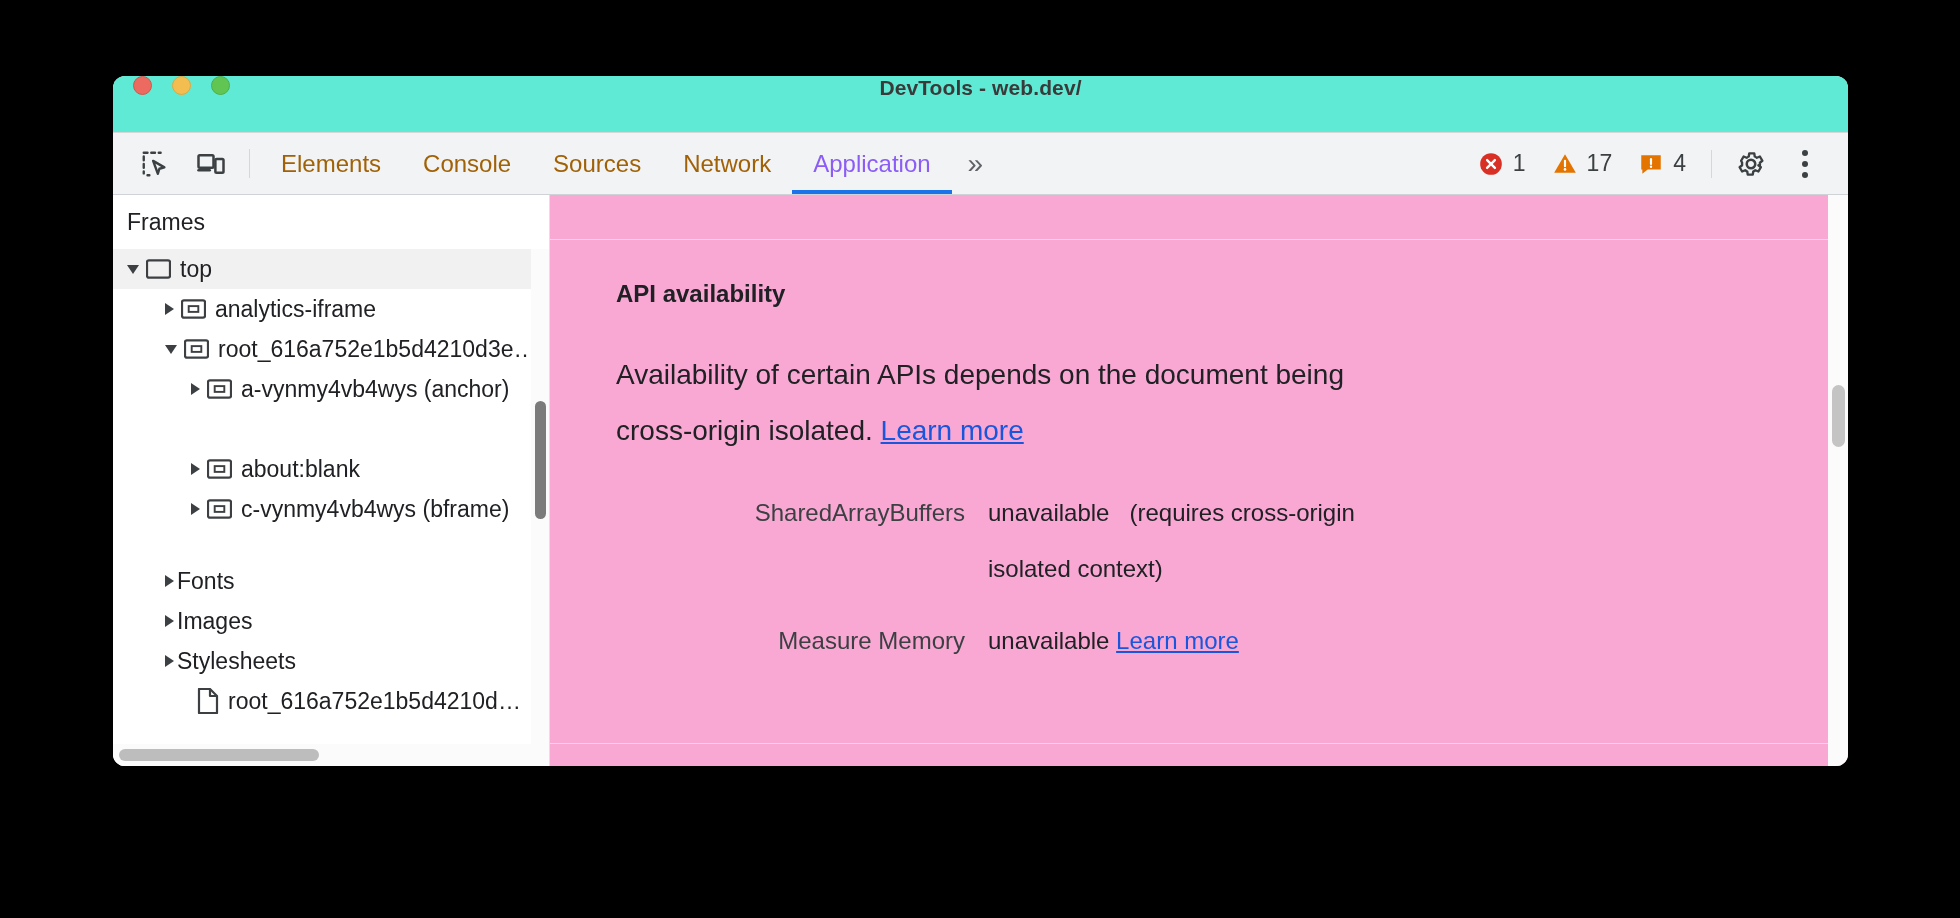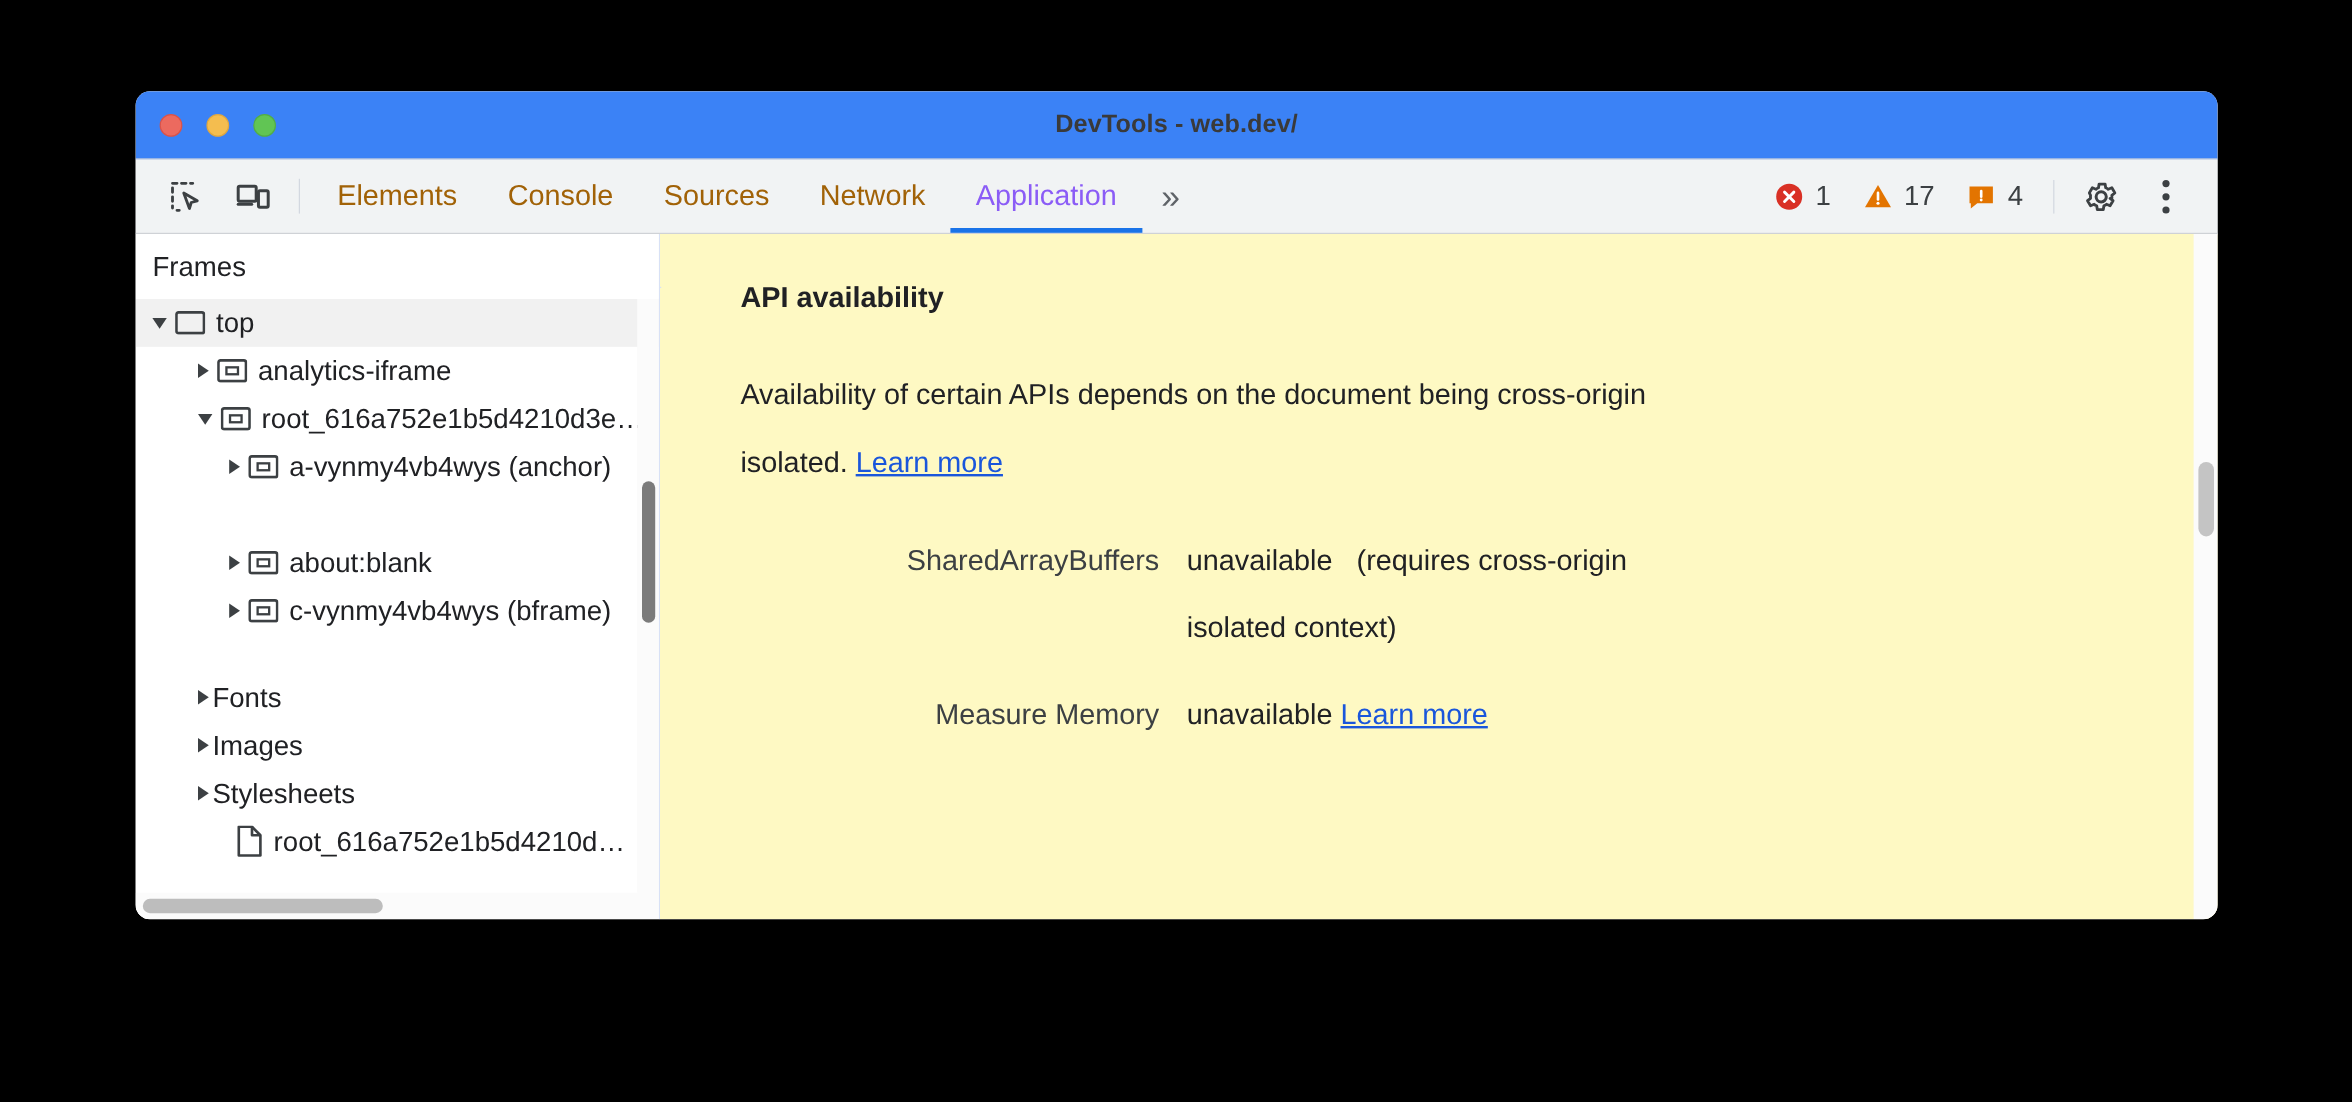--- a/index.html
+++ b/index.html
@@ -24,25 +24,24 @@
     overflow: hidden;
     box-shadow: 0 10px 40px rgba(0,0,0,0.45);
     display: flex;
     flex-direction: column;
   }
 
   
   .titlebar {
     height: 57px;
     flex: 0 0 57px;
-    background: #3b82f6;
+    background: #5eead4;
     border-bottom: 1px solid #d7d7d7;
     position: relative;
     display: flex;
-    align-items: center;
   }
   .traffic {
     display: flex;
     gap: 20px;
     margin-left: 20px;
   }
   .light { width: 19px; height: 19px; border-radius: 50%; }
   .light.red    { background: #ec6a5f; border: 1px solid #d9534a; }
   .light.yellow { background: #f4bd4f; border: 1px solid #dfa740; }
   .light.green  { background: #61c554; border: 1px solid #52ad47; }
@@ -212,43 +211,44 @@
     left: 6px;
     height: 12px;
     border-radius: 6px;
     background: #bdbdbd;
   }
 
   
   .main {
     flex: 1 1 auto;
     position: relative;
-    background: #fef9c3;
+    background: #f9a8d4;
     overflow: hidden;
     display: flex;
+    flex-direction: column;
   }
   .main-rule-top {
     height: 1px;
     background: #d8e1f5;
     margin-top: 44px;
     flex: 0 0 1px;
   }
   .main-content {
     flex: 1 1 auto;
     padding: 40px 0 0 66px;
     overflow: hidden;
   }
   .section-title {
     font-size: 24px;
     font-weight: bold;
     color: #202124;
     margin-bottom: 39px;
   }
   .para {
-    font-size: 24px;
+    font-size: 28px;
     color: #202124;
     line-height: 56px;
     max-width: 790px;
   }
   .link {
     color: #1a56db;
     text-decoration: underline;
     cursor: pointer;
   }
   .kv-table {

